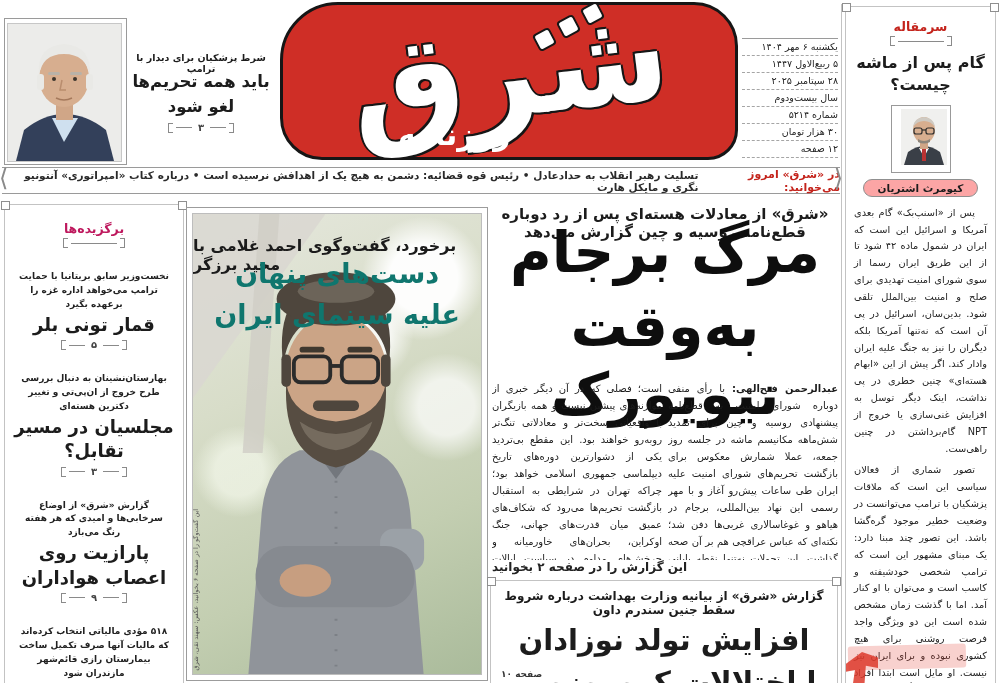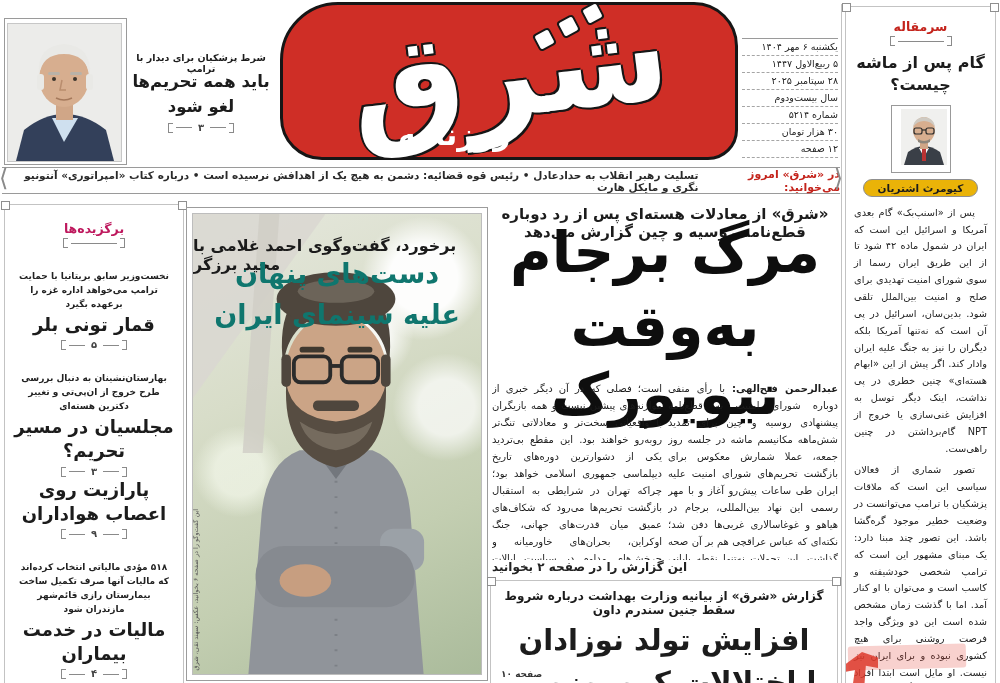--- a/index.html
+++ b/index.html
@@ -42,21 +42,21 @@
   .tl-photo{left:4px;top:18px;width:123px;height:147px;padding:4px;box-sizing:border-box;border:1px solid #9a9a9a;}
   .tl-photo svg{display:block;border:1px solid #c7c7c7;}
   .tlk{left:126px;top:52px;width:150px;font-size:9.5px;}
   .tlh{left:122px;top:70px;width:158px;font-size:16.5px;line-height:1.5;}
 
   
   .editorial{left:845px;top:6px;width:151px;height:700px;box-sizing:border-box;padding:8px 8px 0;}
   .ed-label{color:#c4241c;font-size:12.5px;font-weight:bold;text-align:center;margin-top:4px;}
   .ed-title{font-size:16px;font-weight:bold;text-align:center;line-height:1.4;margin:2px 0 8px;}
   .ed-photo{width:52px;margin:0 auto;border:1px solid #999;padding:3px;background:#fff;}
-  .ed-badge{width:fit-content;margin:6px auto 8px;border:1px solid #8f8f8f;border-radius:10px;background:#eab308;
+  .ed-badge{width:fit-content;margin:6px auto 8px;border:1px solid #8f8f8f;border-radius:10px;background:#fca5a5;
             padding:2px 14px;font-size:10.5px;font-weight:bold;}
   .ed-body{font-size:9.8px;line-height:1.72;text-align:justify;color:#222;}
   .ed-body p{margin:0 0 5px;text-indent:12px;}
 
   
   .strip{left:2px;top:167px;width:838px;height:27px;border-top:1px solid #9a9a9a;border-bottom:1px solid #9a9a9a;
          display:flex;align-items:center;justify-content:center;gap:6px;box-sizing:border-box;}
   .strip-label{color:#c4241c;font-size:11px;font-weight:bold;}
   .strip-text{font-size:10.5px;font-weight:bold;color:#2a2a2a;}
   .strip-end{position:absolute;top:-4px;font-size:24px;color:#8a8a8a;font-weight:normal;}
@@ -219,31 +219,32 @@
         <span class="hook hl"></span>
           <span class="pgline"></span>
         <span class="pgnum">۵</span>
         <span class="pgline"></span>
           <span class="hook hr"></span>
       </div>
     </div>
 
     <div>
       <div class="sb-kicker">بهارستان‌نشینان به دنبال بررسی طرح خروج از ان‌پی‌تی و تغییر دکترین هسته‌ای</div>
-      <div class="sb-head">مجلسیان در مسیر تحریم؟</div>
+      <div class="sb-head">مجلسیان در مسیر تقابل؟</div>
       <div class="pgmark">
         <span class="hook hl"></span>
           <span class="pgline"></span>
         <span class="pgnum">۳</span>
         <span class="pgline"></span>
           <span class="hook hr"></span>
       </div>
     </div>
 
     <div>
+      <div class="sb-kicker">گزارش «شرق» از اوضاع سرخابی‌ها و امیدی که هر هفته رنگ می‌بازد</div>
       <div class="sb-head">پارازیت روی اعصاب هواداران</div>
       <div class="pgmark">
         <span class="hook hl"></span>
           <span class="pgline"></span>
         <span class="pgnum">۹</span>
         <span class="pgline"></span>
           <span class="hook hr"></span>
       </div>
     </div>
 

